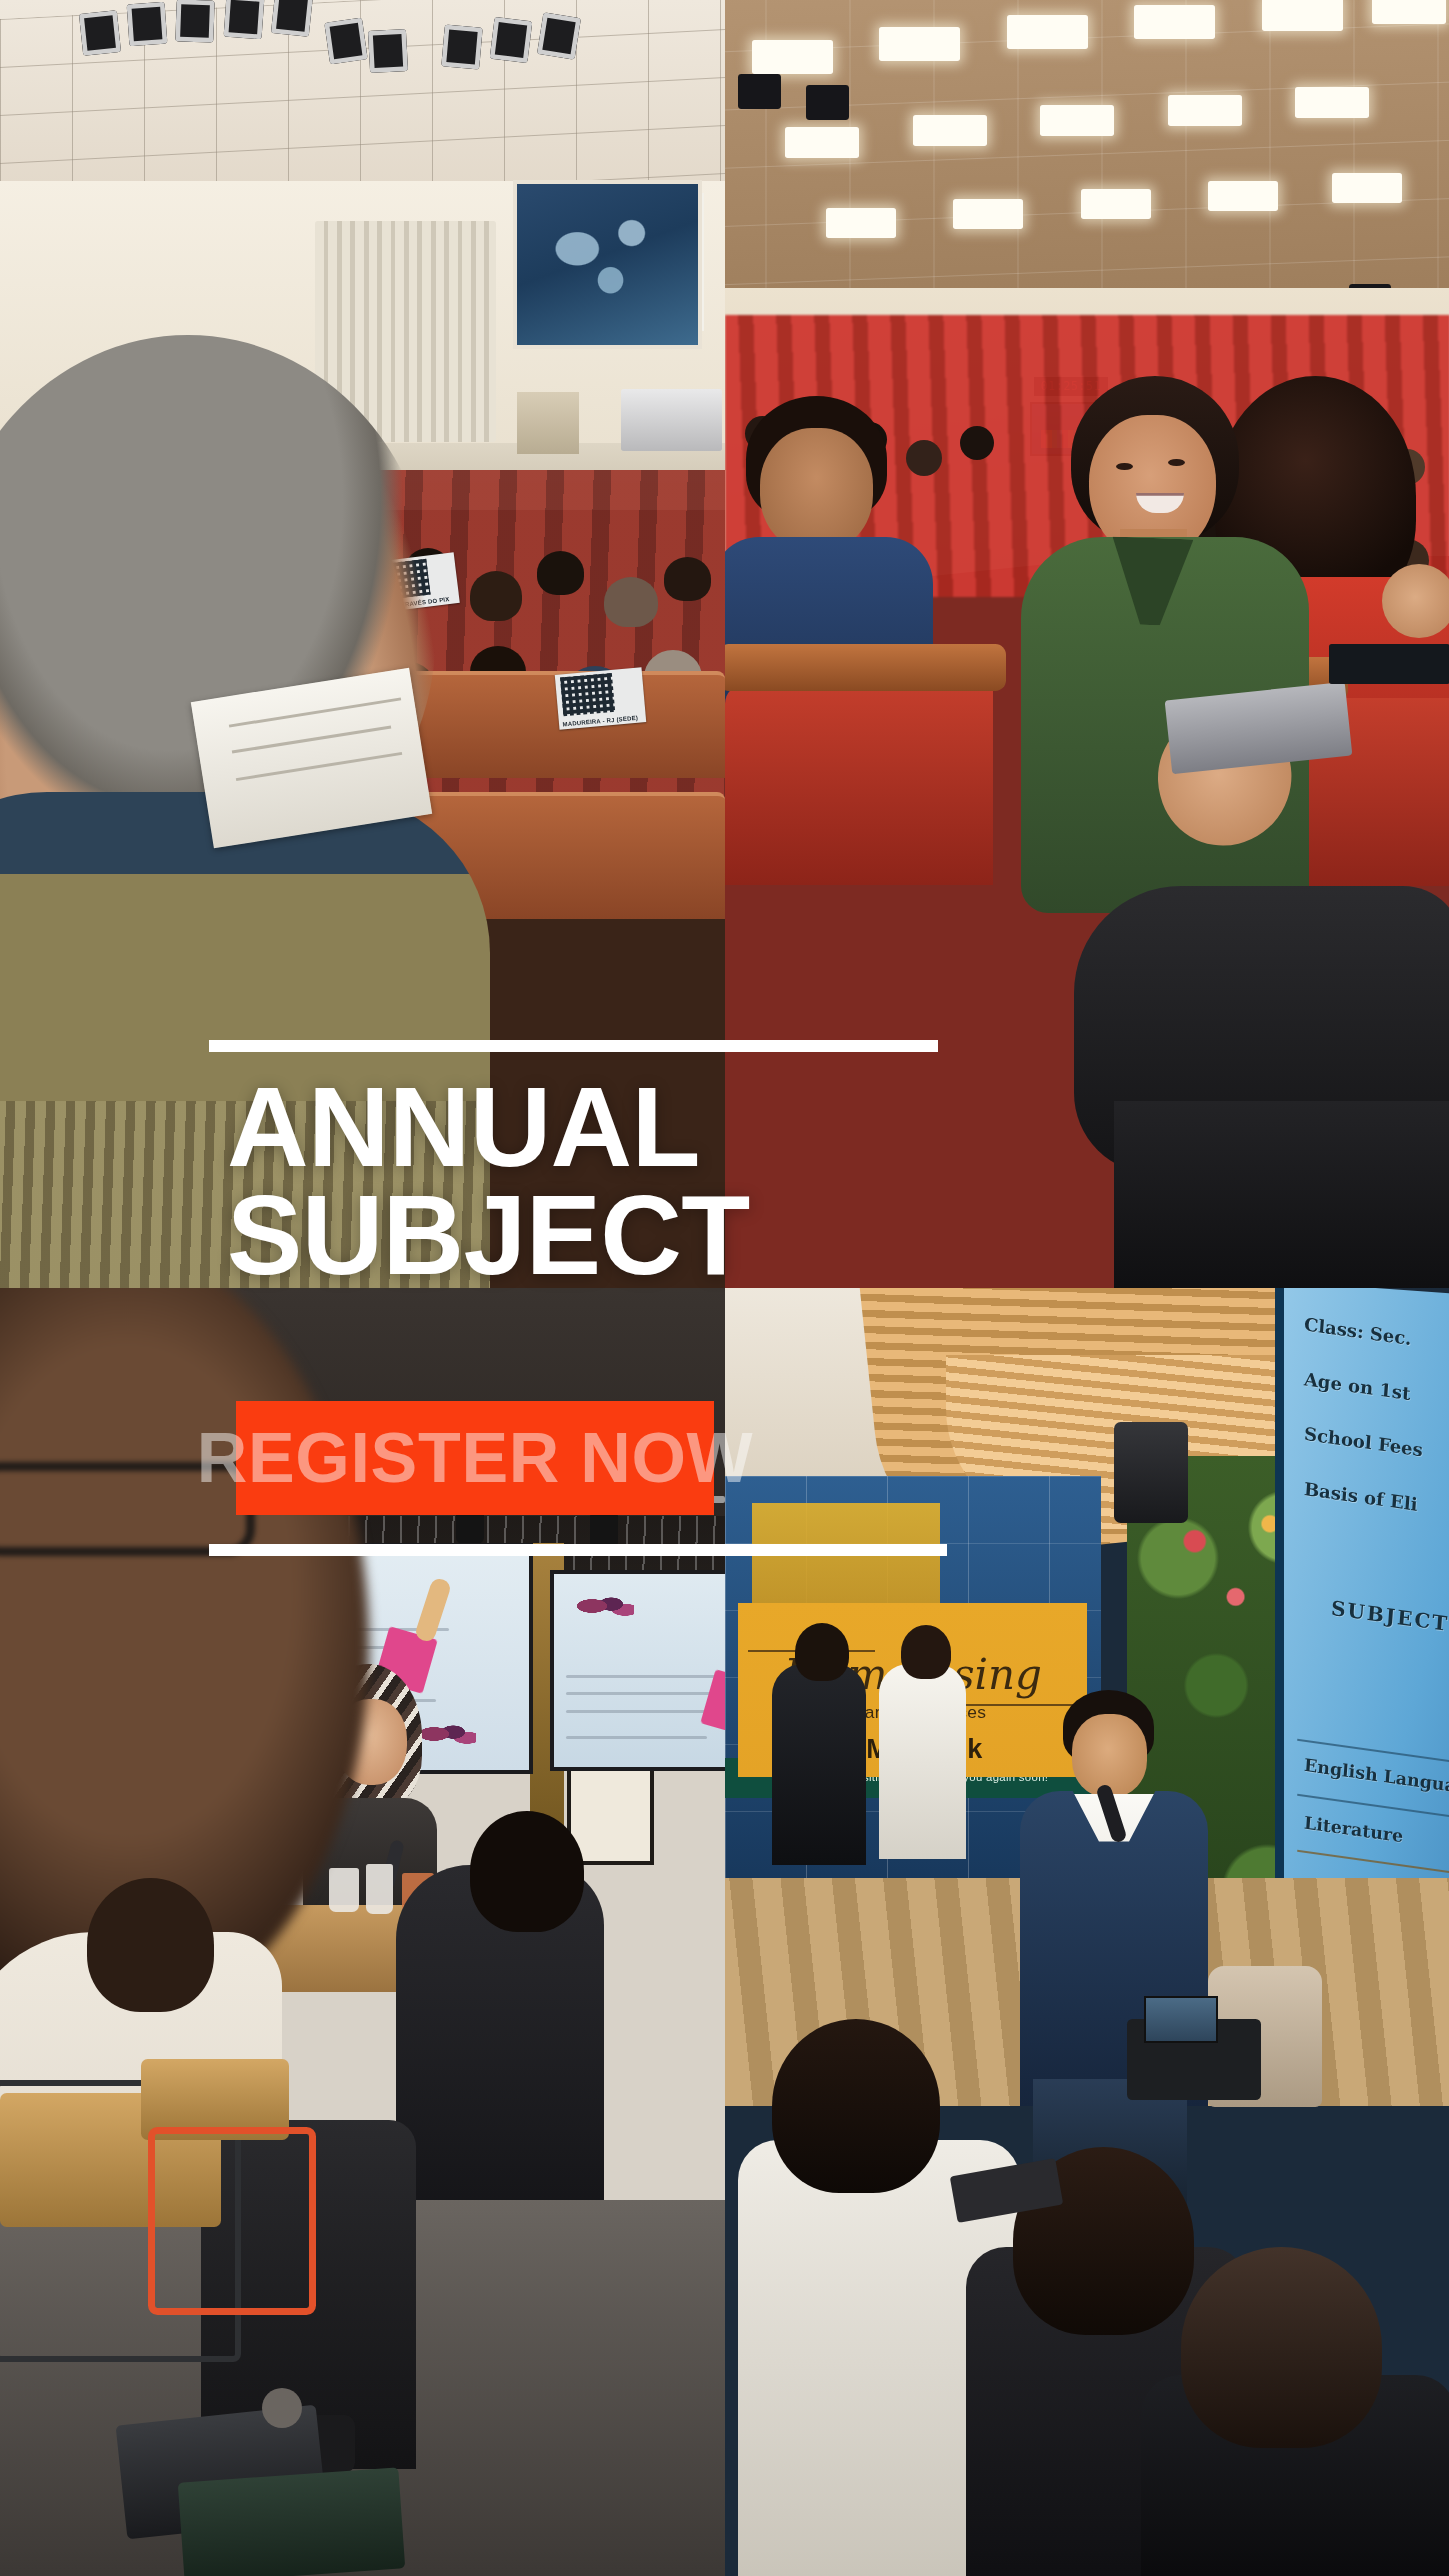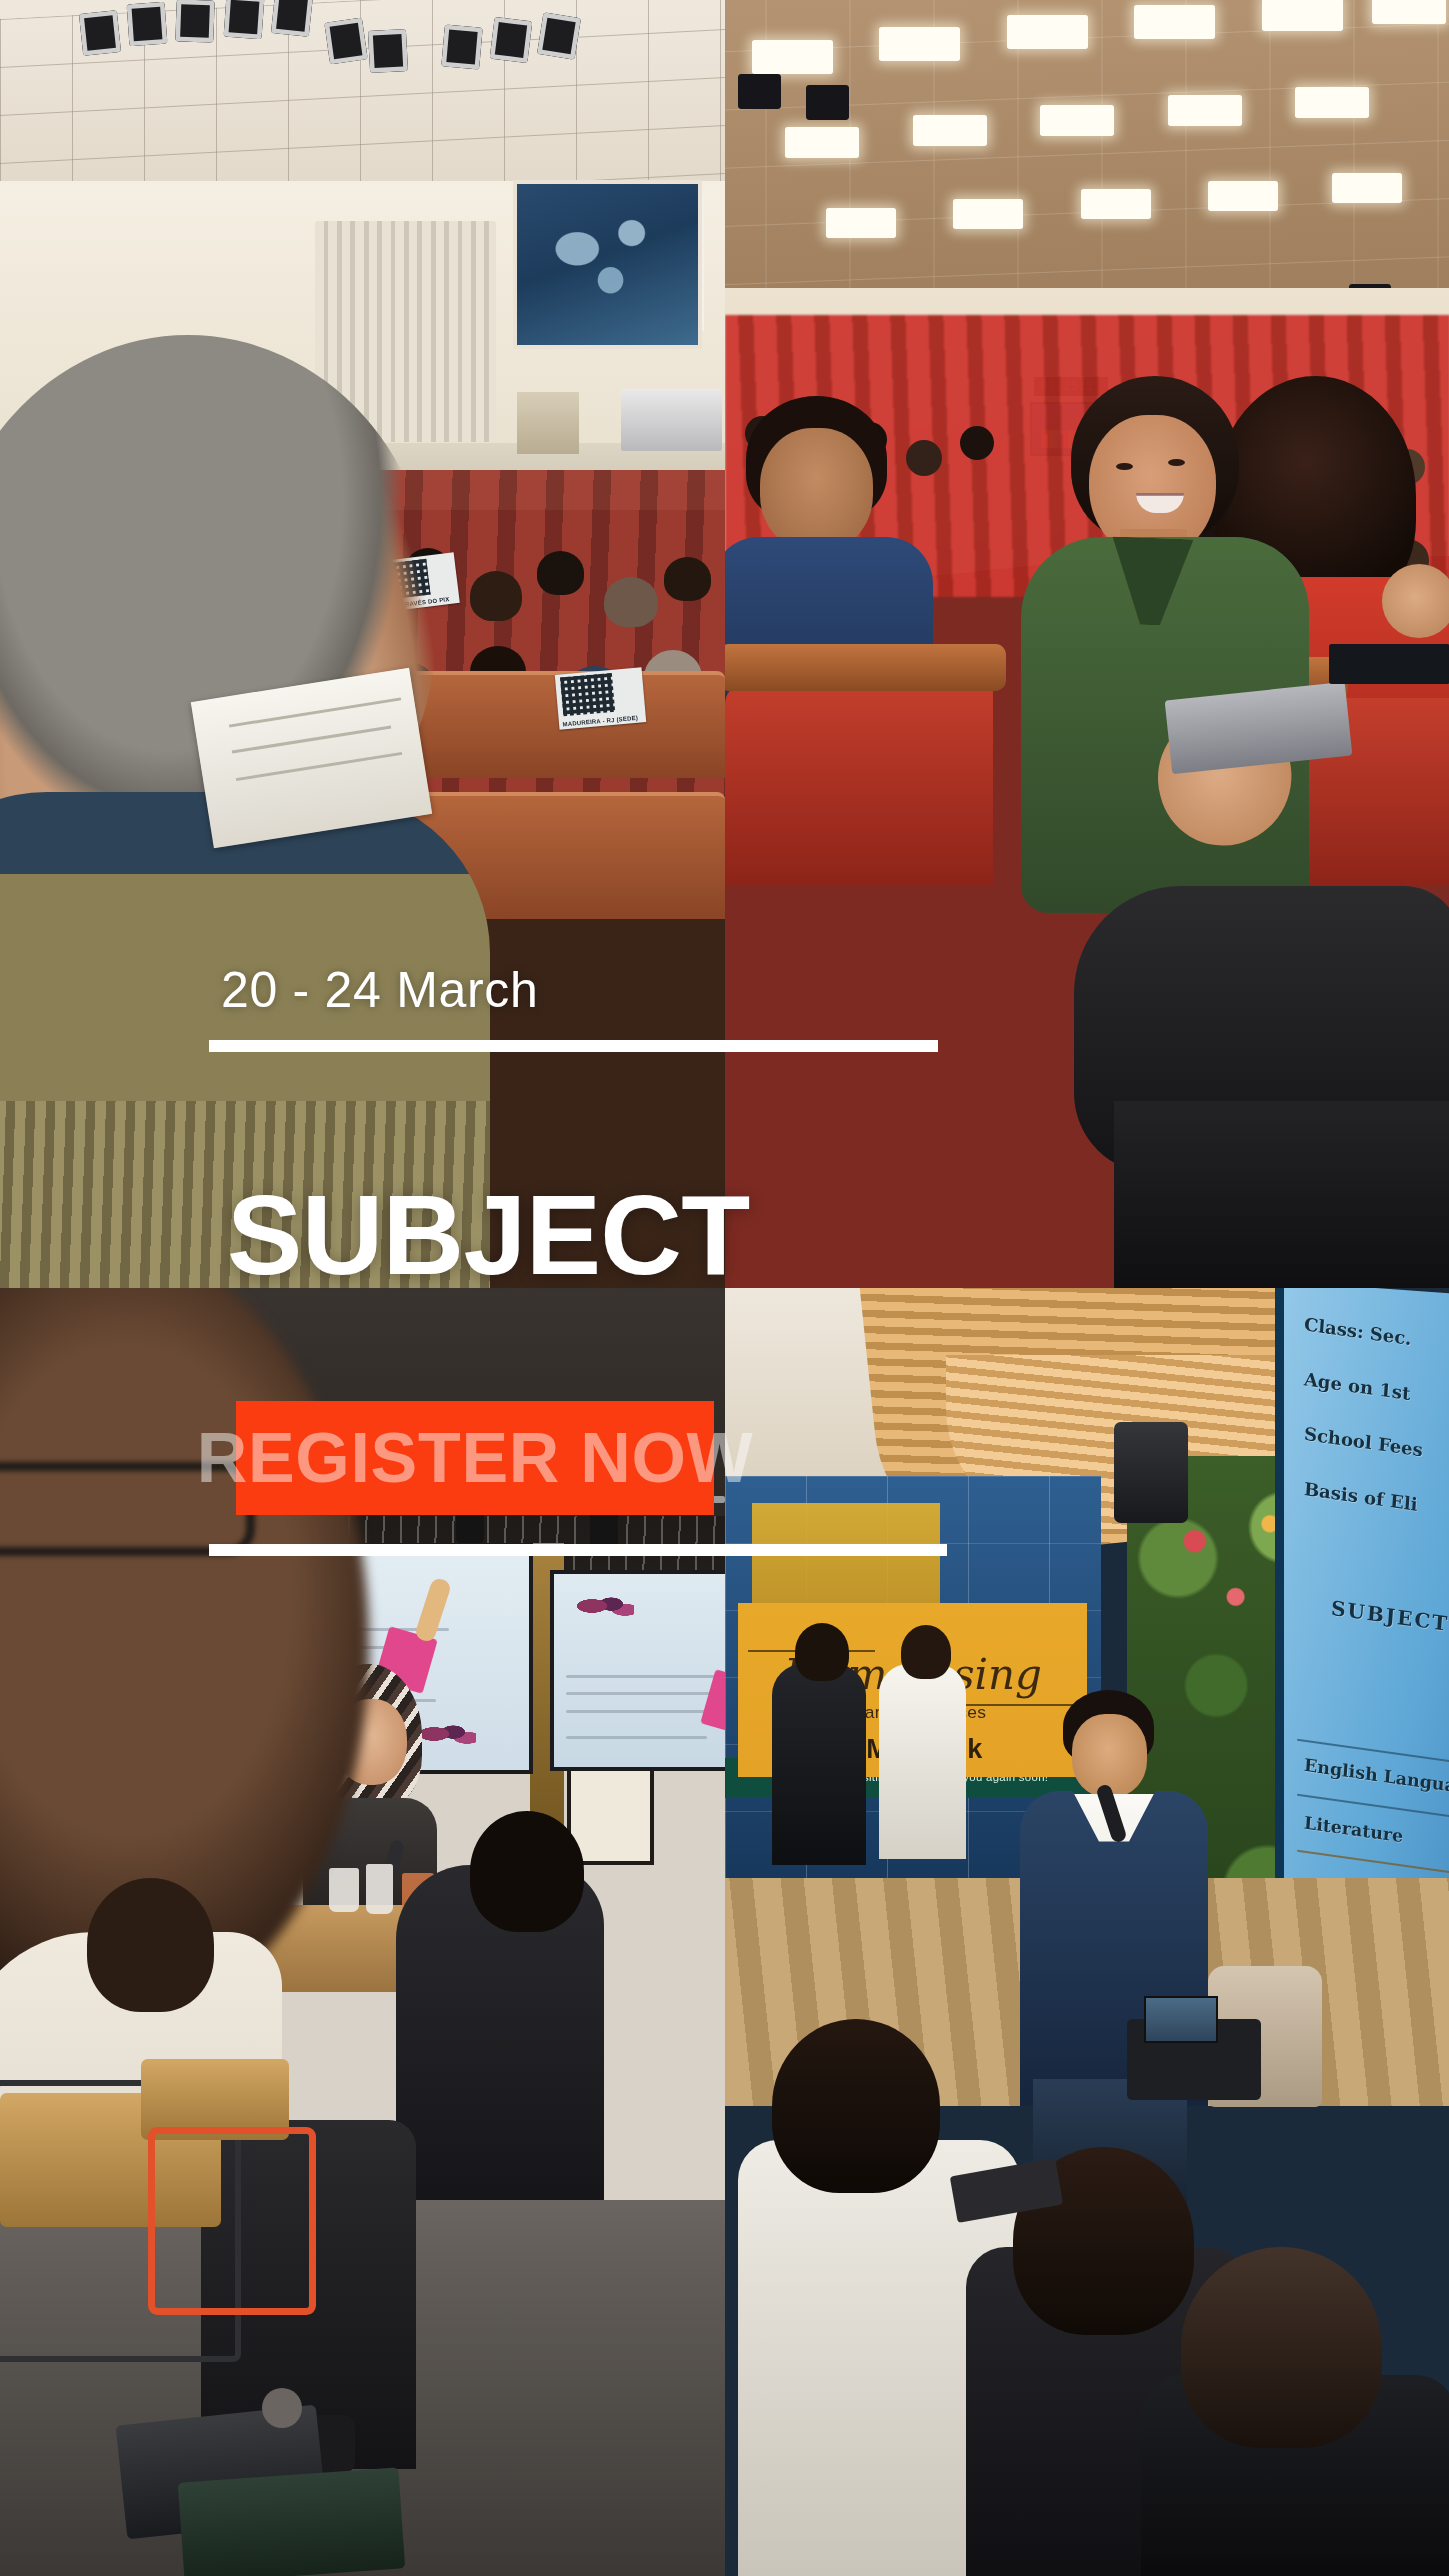--- a/index.html
+++ b/index.html
@@ -871,24 +871,24 @@
       <div class="audbody" style="left:241px; top:959px; width:282px; height:335px; background:linear-gradient(#26262a,#0f0f12);"></div>
       <div class="aud" style="left:288px; top:859px; width:181px; height:188px; background:linear-gradient(#2b1c14,#100a06);"></div>
       <div class="audbody" style="left:416px; top:1087px; width:315px; height:208px; background:linear-gradient(#1e1f23,#0a0a0c);"></div>
       <div class="aud" style="left:456px; top:959px; width:201px; height:201px; background:linear-gradient(#43332a,#1a110c);"></div>
       <div style="position:absolute;left:228px;top:879px;width:107px;height:47px;background:#2a2a2e;border-radius:4px;transform:rotate(-10deg);"></div>
     </div>
   </div>
 
   <div class="overlay">
 
-    <div class="date-line">20 - 24 March</div>
 
     <div class="rule rule-top"></div>
 
+    <div class="headline h1">ANNUAL</div>
     <div class="headline h2">SUBJECT</div>
 
     <div class="cta">
       <span class="cta-label">REGISTER NOW</span>
     </div>
 
     <div class="rule rule-bottom"></div>
   </div>
 
 </div>

